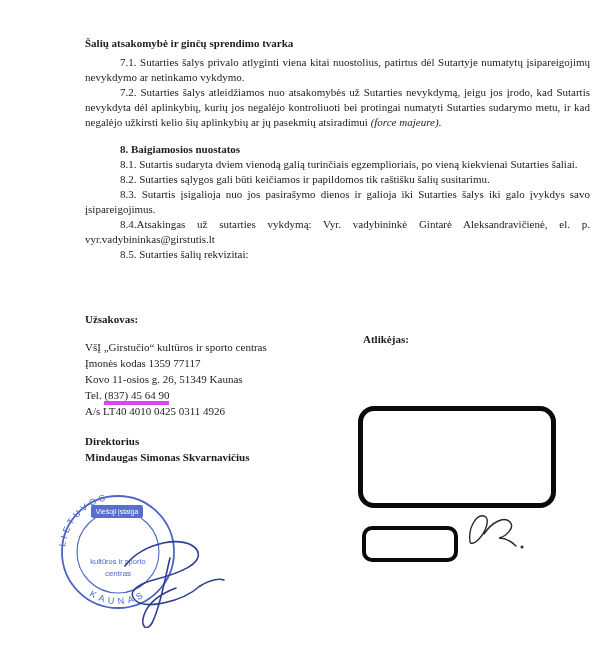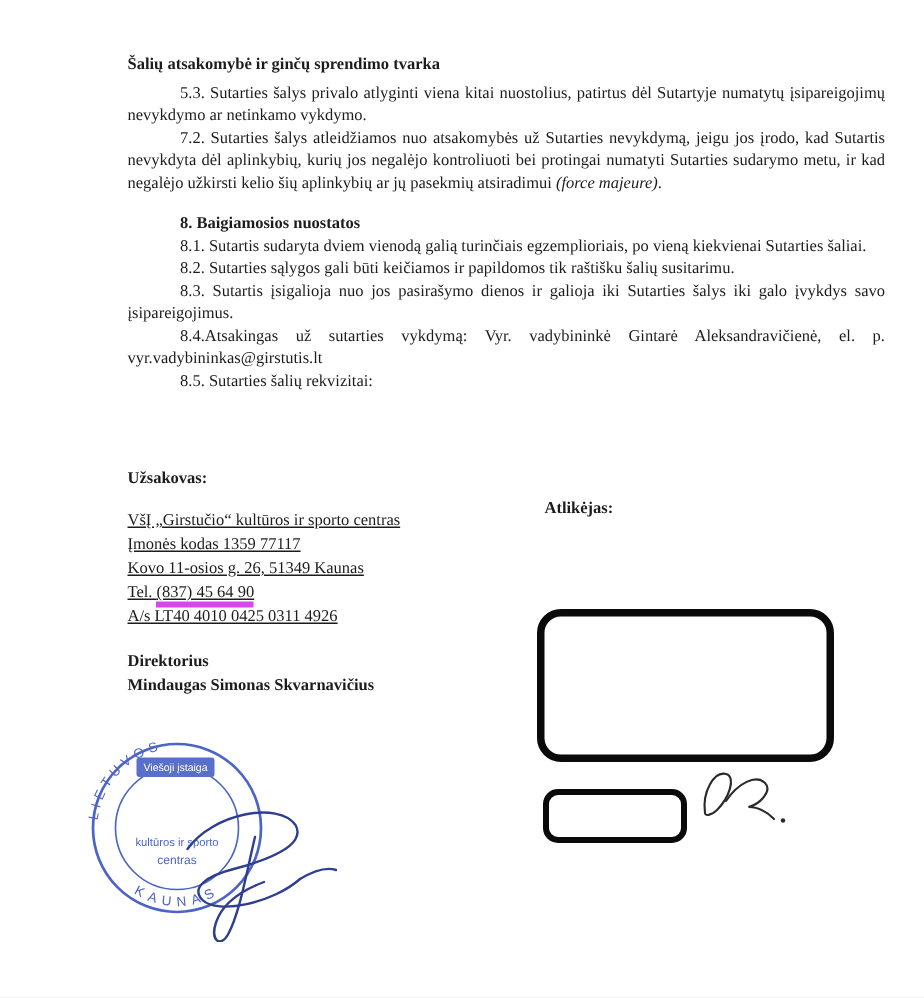--- a/index.html
+++ b/index.html
@@ -31,21 +31,21 @@
     margin:12px 0 0 35px;
   }
   .parties{
     display:flex;
     margin-top:50px;
   }
   .party-left{width:278px;}
   .party-right{flex:1;margin-top:20px;}
   .party-label{font-weight:bold;}
   .cust-lines{margin-top:12px;line-height:16px;}
-  .cust-line{white-space:nowrap;text-decoration:underline;}
+  .cust-line{white-space:nowrap;}
   .phone-underline{border-bottom:4px solid #d946ef;}
   .director{margin-top:14px;line-height:16px;font-weight:bold;}
   .italic{font-style:italic;}
 
   
   .redaction{
     position:absolute;
     box-sizing:border-box;
     border:5px solid #0a0a0a;
     background:transparent;
@@ -62,21 +62,21 @@
 </style>
 </head>
 <body>
 
 <div class="page">
 
   <div class="content">
 
     <div class="doc-title">Šalių atsakomybė ir ginčų sprendimo tvarka</div>
 
-    <p class="para">5.3. Sutarties šalys privalo atlyginti viena kitai nuostolius, patirtus dėl Sutartyje numatytų įsipareigojimų nevykdymo ar netinkamo vykdymo.</p>
+    <p class="para">7.1. Sutarties šalys privalo atlyginti viena kitai nuostolius, patirtus dėl Sutartyje numatytų įsipareigojimų nevykdymo ar netinkamo vykdymo.</p>
 
     <p class="para"><span>7.2. Sutarties šalys atleidžiamos nuo atsakomybės už Sutarties nevykdymą, jeigu jos įrodo, kad Sutartis nevykdyta dėl aplinkybių, kurių jos negalėjo kontroliuoti bei protingai numatyti Sutarties sudarymo metu, ir kad negalėjo užkirsti kelio šių aplinkybių ar jų pasekmių atsiradimui </span><span class="italic">(force majeure)</span><span>.</span></p>
 
 
     <div class="sec8-heading">8. Baigiamosios nuostatos</div>
 
     <p class="para">8.1. Sutartis sudaryta dviem vienodą galią turinčiais egzemplioriais, po vieną kiekvienai Sutarties šaliai.</p>
     <p class="para">8.2. Sutarties sąlygos gali būti keičiamos ir papildomos tik raštišku šalių susitarimu.</p>
     <p class="para">8.3. Sutartis įsigalioja nuo jos pasirašymo dienos ir galioja iki Sutarties šalys iki galo įvykdys savo įsipareigojimus.</p>
     <p class="para">8.4.Atsakingas už sutarties vykdymą: Vyr. vadybininkė Gintarė Aleksandravičienė, el. p. vyr.vadybininkas@girstutis.lt</p>

